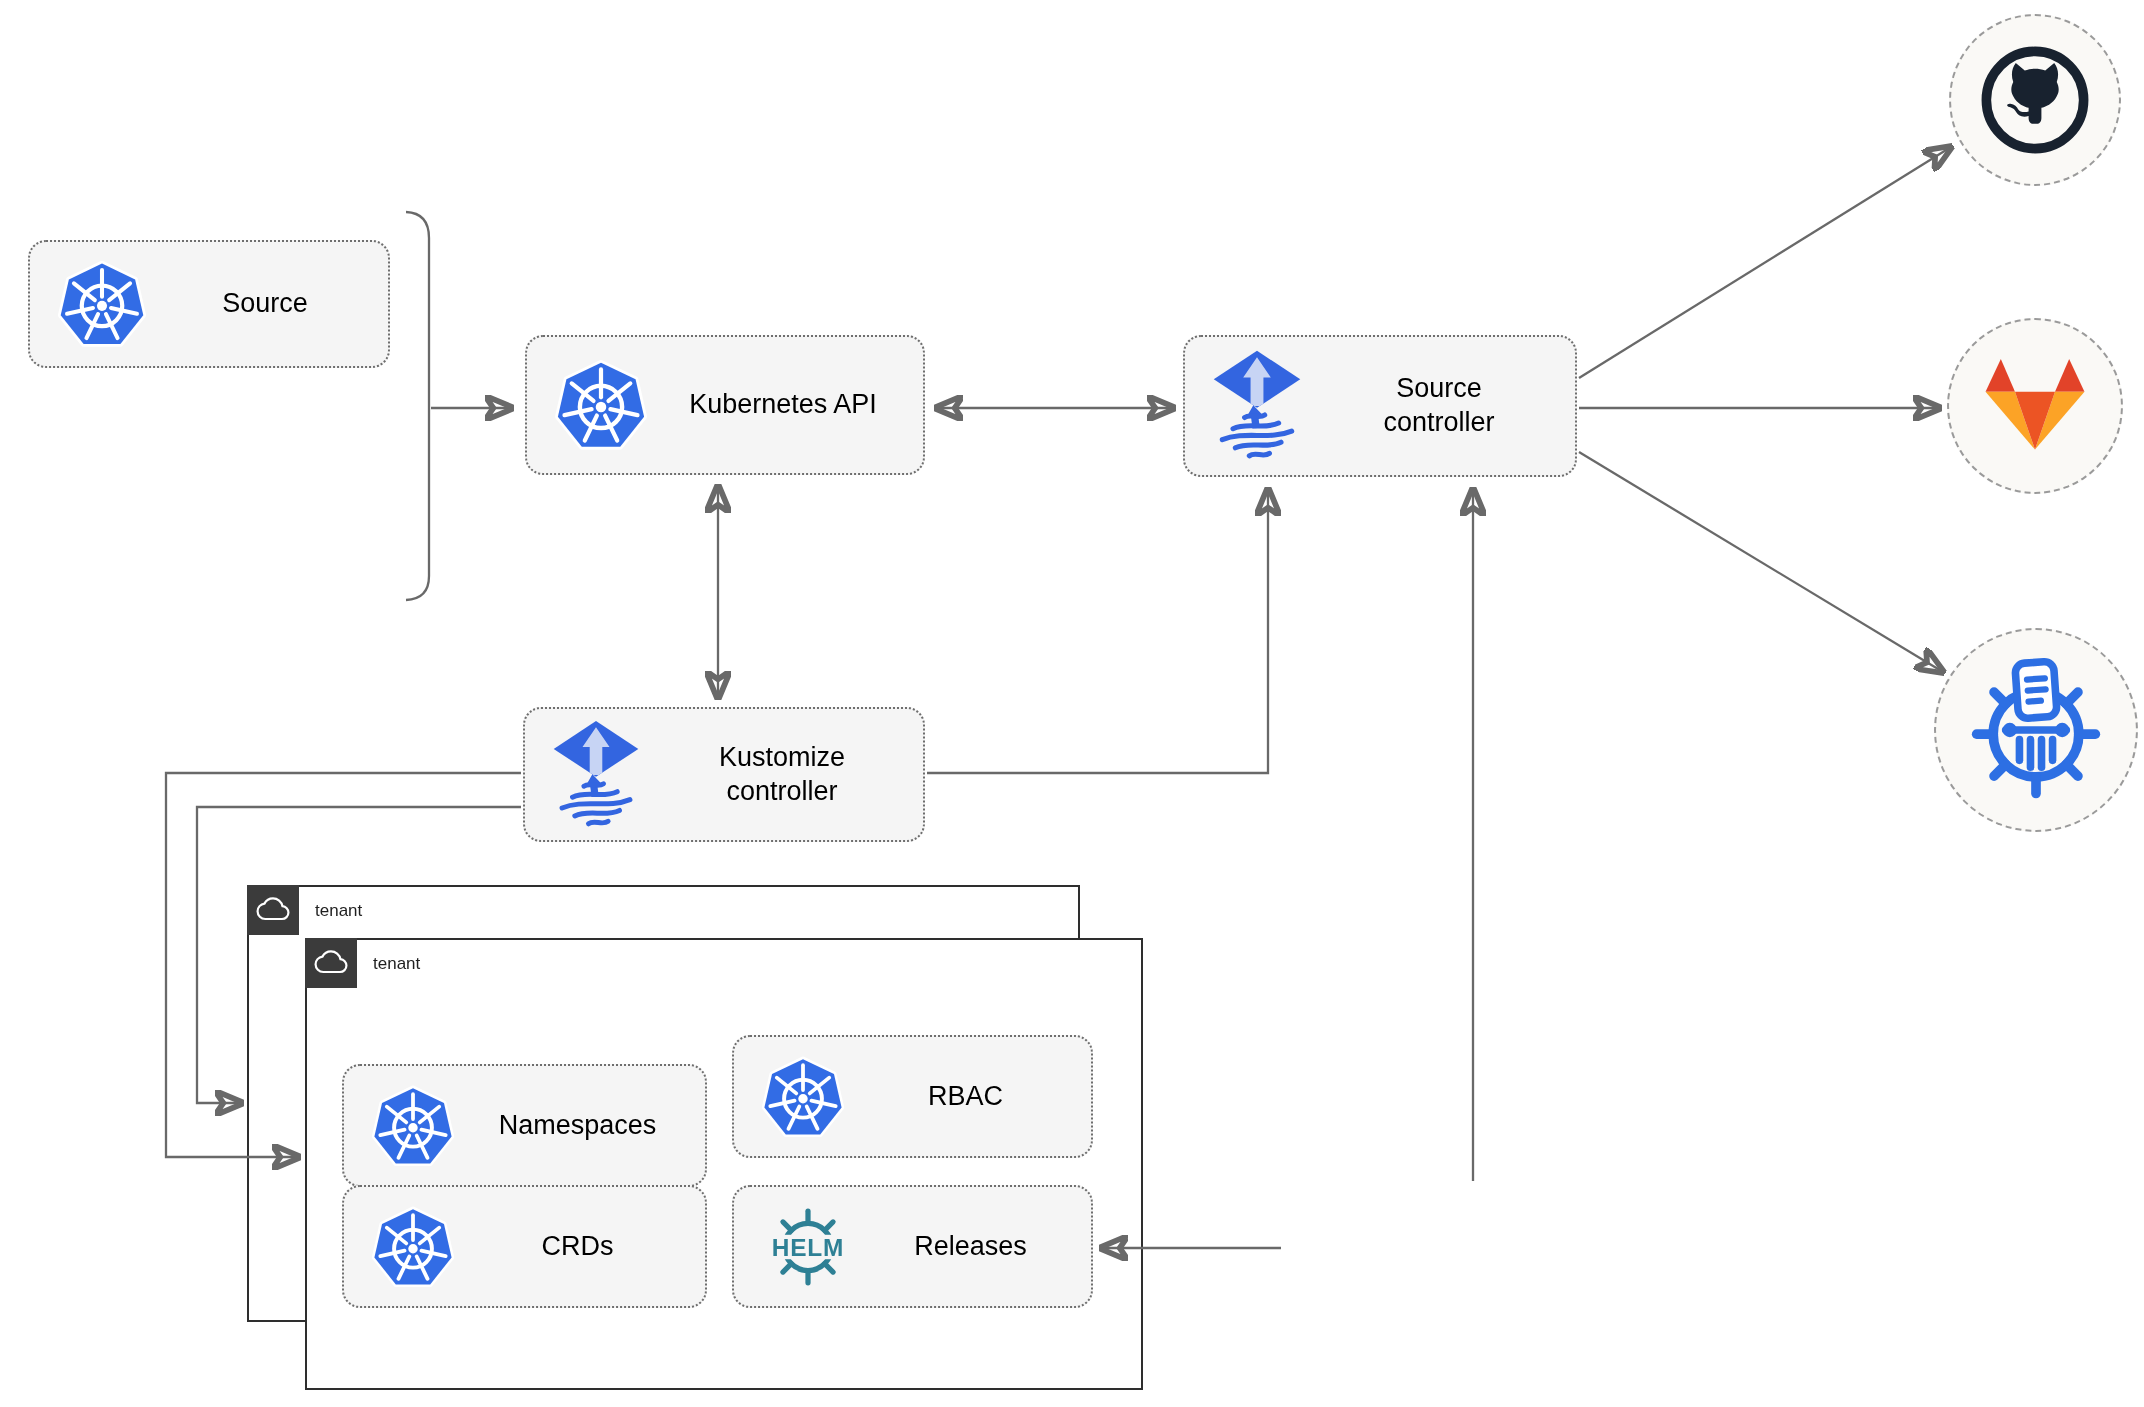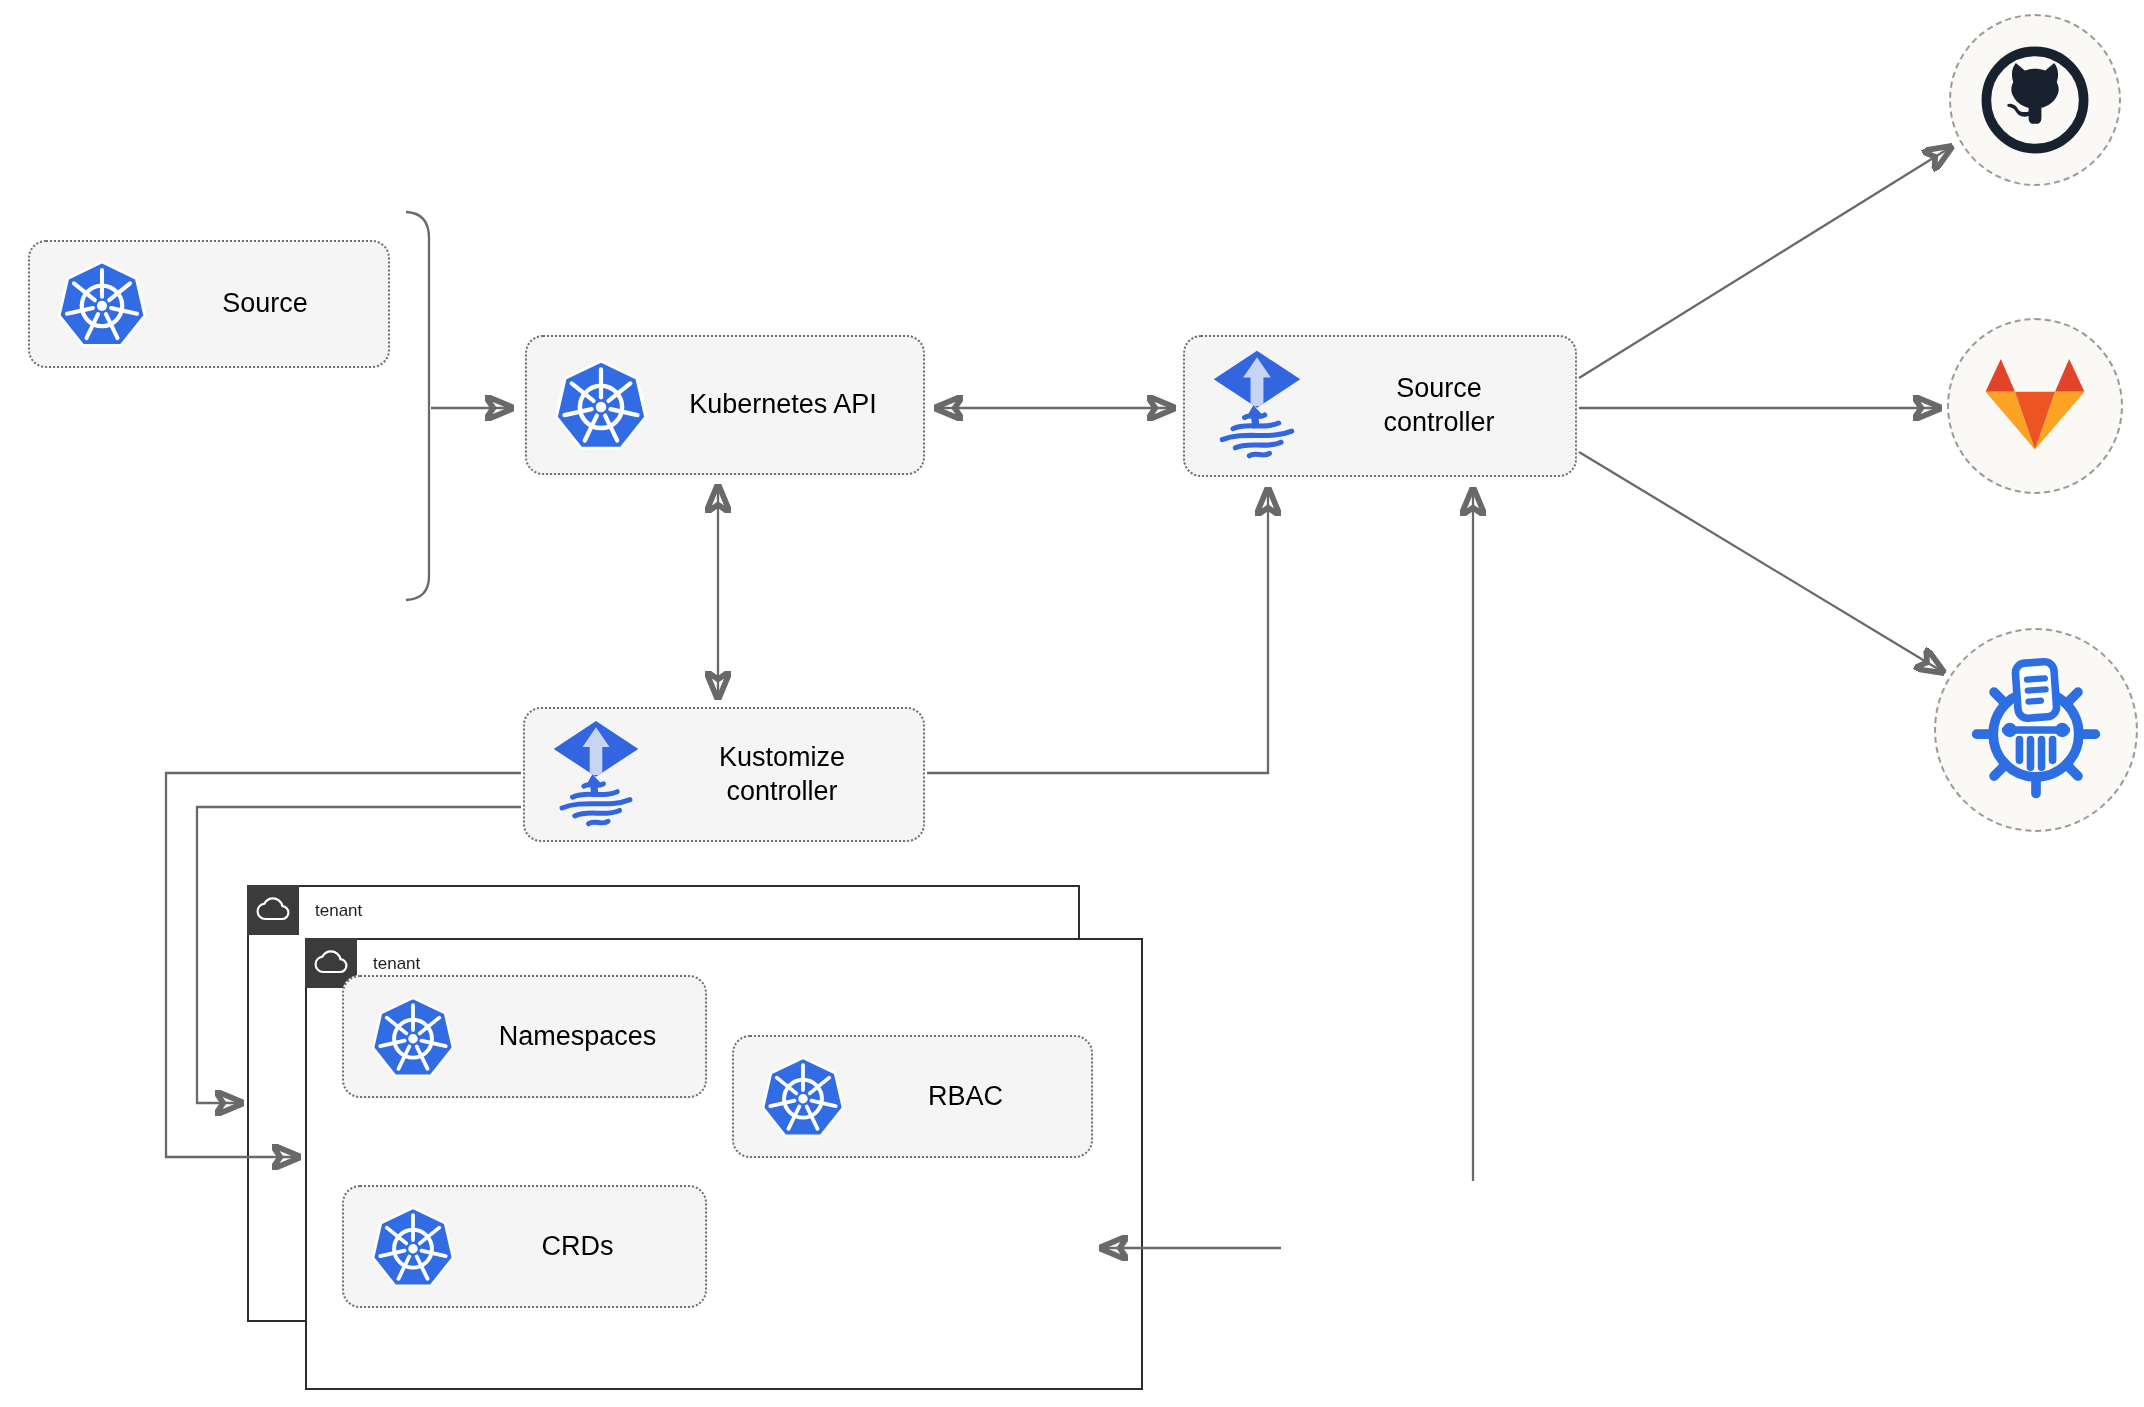--- a/index.html
+++ b/index.html
@@ -128,37 +128,55 @@
       </svg>
     <div class="label">Source controller</div>
   </div>
   <div class="node narrow" style="left:523px;top:707px;width:402px;height:135px">
     <svg class="icon" width="90" height="112">
         <use href="#sym-flux"></use>
       </svg>
     <div class="label">Kustomize controller</div>
   </div>
 
-  <div class="node" style="left:342px;top:975px;width:365px;height:123px">
+  <div class="node" style="left:342px;top:1064px;width:365px;height:123px">
     <svg class="icon" width="86" height="86">
         <use href="#sym-k8s"></use>
       </svg>
     <div class="label">Namespaces</div>
   </div>
   <div class="node" style="left:732px;top:1035px;width:361px;height:123px">
     <svg class="icon" width="86" height="86">
         <use href="#sym-k8s"></use>
       </svg>
     <div class="label">RBAC</div>
   </div>
   <div class="node" style="left:342px;top:1185px;width:365px;height:123px">
     <svg class="icon" width="86" height="86">
         <use href="#sym-k8s"></use>
       </svg>
     <div class="label">CRDs</div>
+  </div>
+  <div class="node" style="left:732px;top:1185px;width:361px;height:123px">
+    <svg class="icon" width="96" height="92" viewBox="0 0 110 100">
+      <circle cx="55" cy="50" r="27" fill="none" stroke="#2e8095" stroke-width="6"></circle>
+      <g stroke="#2e8095" stroke-width="6" stroke-linecap="round">
+        <line x1="55" y1="22" x2="55" y2="9"></line>
+        <line x1="55" y1="78" x2="55" y2="91"></line>
+        <line x1="35.9" y1="30.9" x2="26.3" y2="21.3"></line>
+        <line x1="74.1" y1="30.9" x2="83.7" y2="21.3"></line>
+        <line x1="35.9" y1="69.1" x2="26.3" y2="78.7"></line>
+        <line x1="74.1" y1="69.1" x2="83.7" y2="78.7"></line>
+        <line x1="27" y1="50" x2="14" y2="50"></line>
+        <line x1="83" y1="50" x2="96" y2="50"></line>
+      </g>
+      <rect x="6" y="36" width="98" height="28" fill="#f5f5f5"></rect>
+      <text x="55" y="60" text-anchor="middle" font-size="28" font-weight="bold" letter-spacing="1" fill="#2e8095" font-family="Liberation Sans, sans-serif">HELM</text>
+    </svg>
+    <div class="label">Releases</div>
   </div>
 
   <div class="remote" style="left:1949px;top:14px;width:172px;height:172px">
     <svg width="128" height="128" viewBox="0 0 100 100">
       <circle cx="50" cy="50" r="38" fill="none" stroke="#18222f" stroke-width="7.5"></circle>
       <path fill="#18222f" d="M33,36 C31,30 32,25 35,21 L42,27 C47,25 53,25 58,27 L65,21
         C68,25 69,30 67,36 C69,40 69,44 67,47 C64,53 58,55.5 55,56 L55,64
         C55,67 53.5,68.5 51.5,68.5 L48.5,68.5 C46.5,68.5 45,67 45,64 L45,62.5
         C40,64 36.5,62 35,59 C33.8,56.4 31.2,55.6 29.2,55.2 C27.2,54.4 28.6,52.6 30.8,53
         C34,53.6 36,55.4 36.8,57.2 C37.8,59.4 42,60 45,59 L45,56

